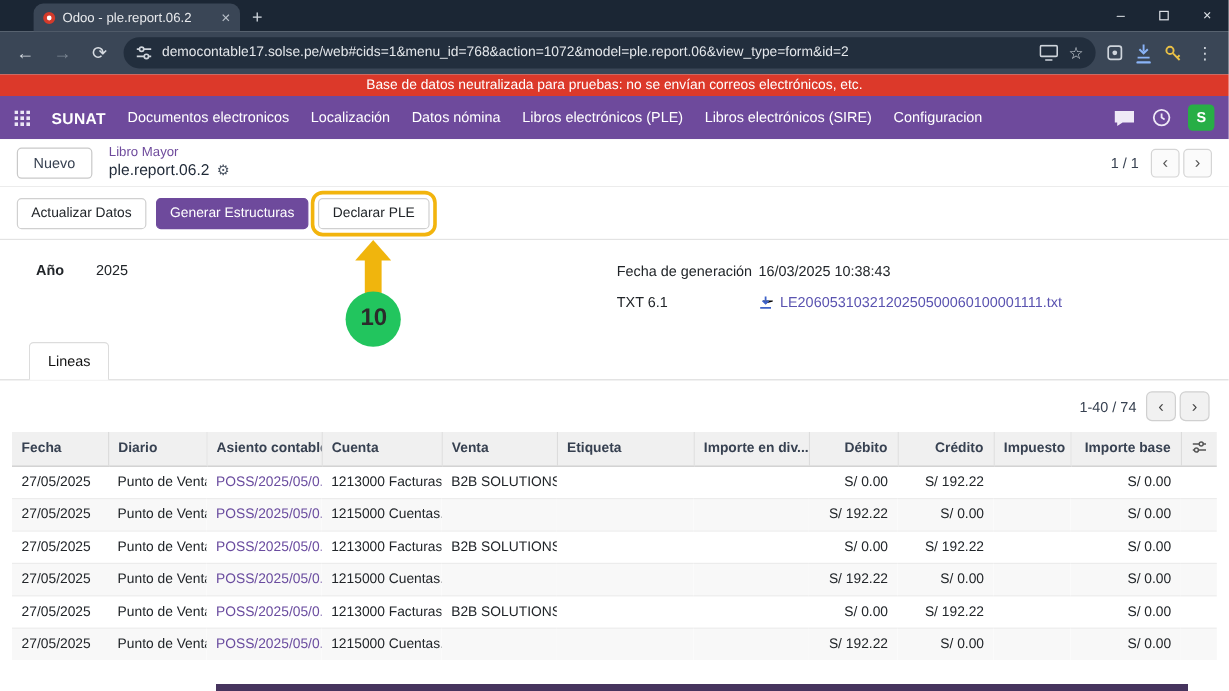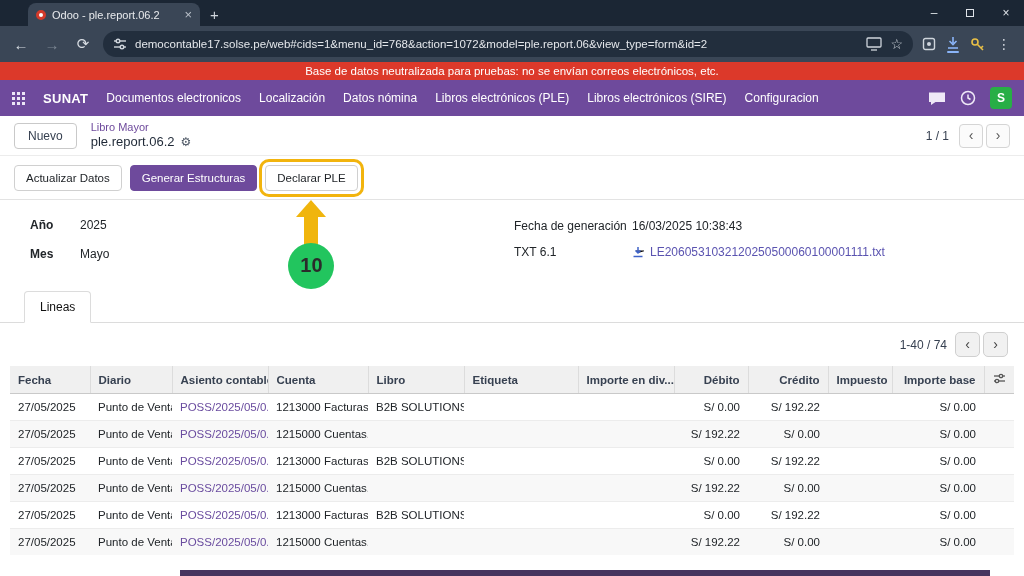--- a/index.html
+++ b/index.html
@@ -236,24 +236,20 @@
     <span class="a-circle">10</span>
   </span>
 </div>
 
 <div class="sheet">
   <div class="form-grid">
     <div class="fcol-left">
       <div class="frow">
         <span class="flabel">Año</span>
         <span class="fvalue">2025</span>
-      </div>
-      <div class="frow">
-        <span class="flabel">Mes</span>
-        <span class="fvalue">Mayo</span>
       </div>
     </div>
     <div class="fcol-right">
       <div class="rrow">
         <span class="rlabel">Fecha de generación</span>
         <span class="rvalue">16/03/2025 10:38:43</span>
       </div>
       <div class="rrow">
         <span class="rlabel">TXT 6.1</span>
         <span style="display:flex;">
@@ -295,21 +291,21 @@
       <col style="width:64px">
       <col style="width:92px">
       <col style="width:30px">
   </colgroup>
   <thead>
     <tr>
       <th>Fecha</th>
       <th>Diario</th>
       <th>Asiento contable</th>
       <th>Cuenta</th>
-      <th>Libro</th>
+      <th>Venta</th>
       <th>Etiqueta</th>
       <th class="tr-right">Importe en div...</th>
       <th class="tr-right">Débito</th>
       <th class="tr-right">Crédito</th>
       <th>Impuesto</th>
       <th class="tr-right">Importe base</th>
       <th class="hdr-icon">
         <svg width="13" height="13" viewBox="0 0 13 13" fill="none" stroke="#555" stroke-width="1.3">
           <line x1="1" y1="4" x2="12" y2="4"></line>
             <circle cx="8" cy="4" r="1.7" fill="#f0f0f0"></circle>

